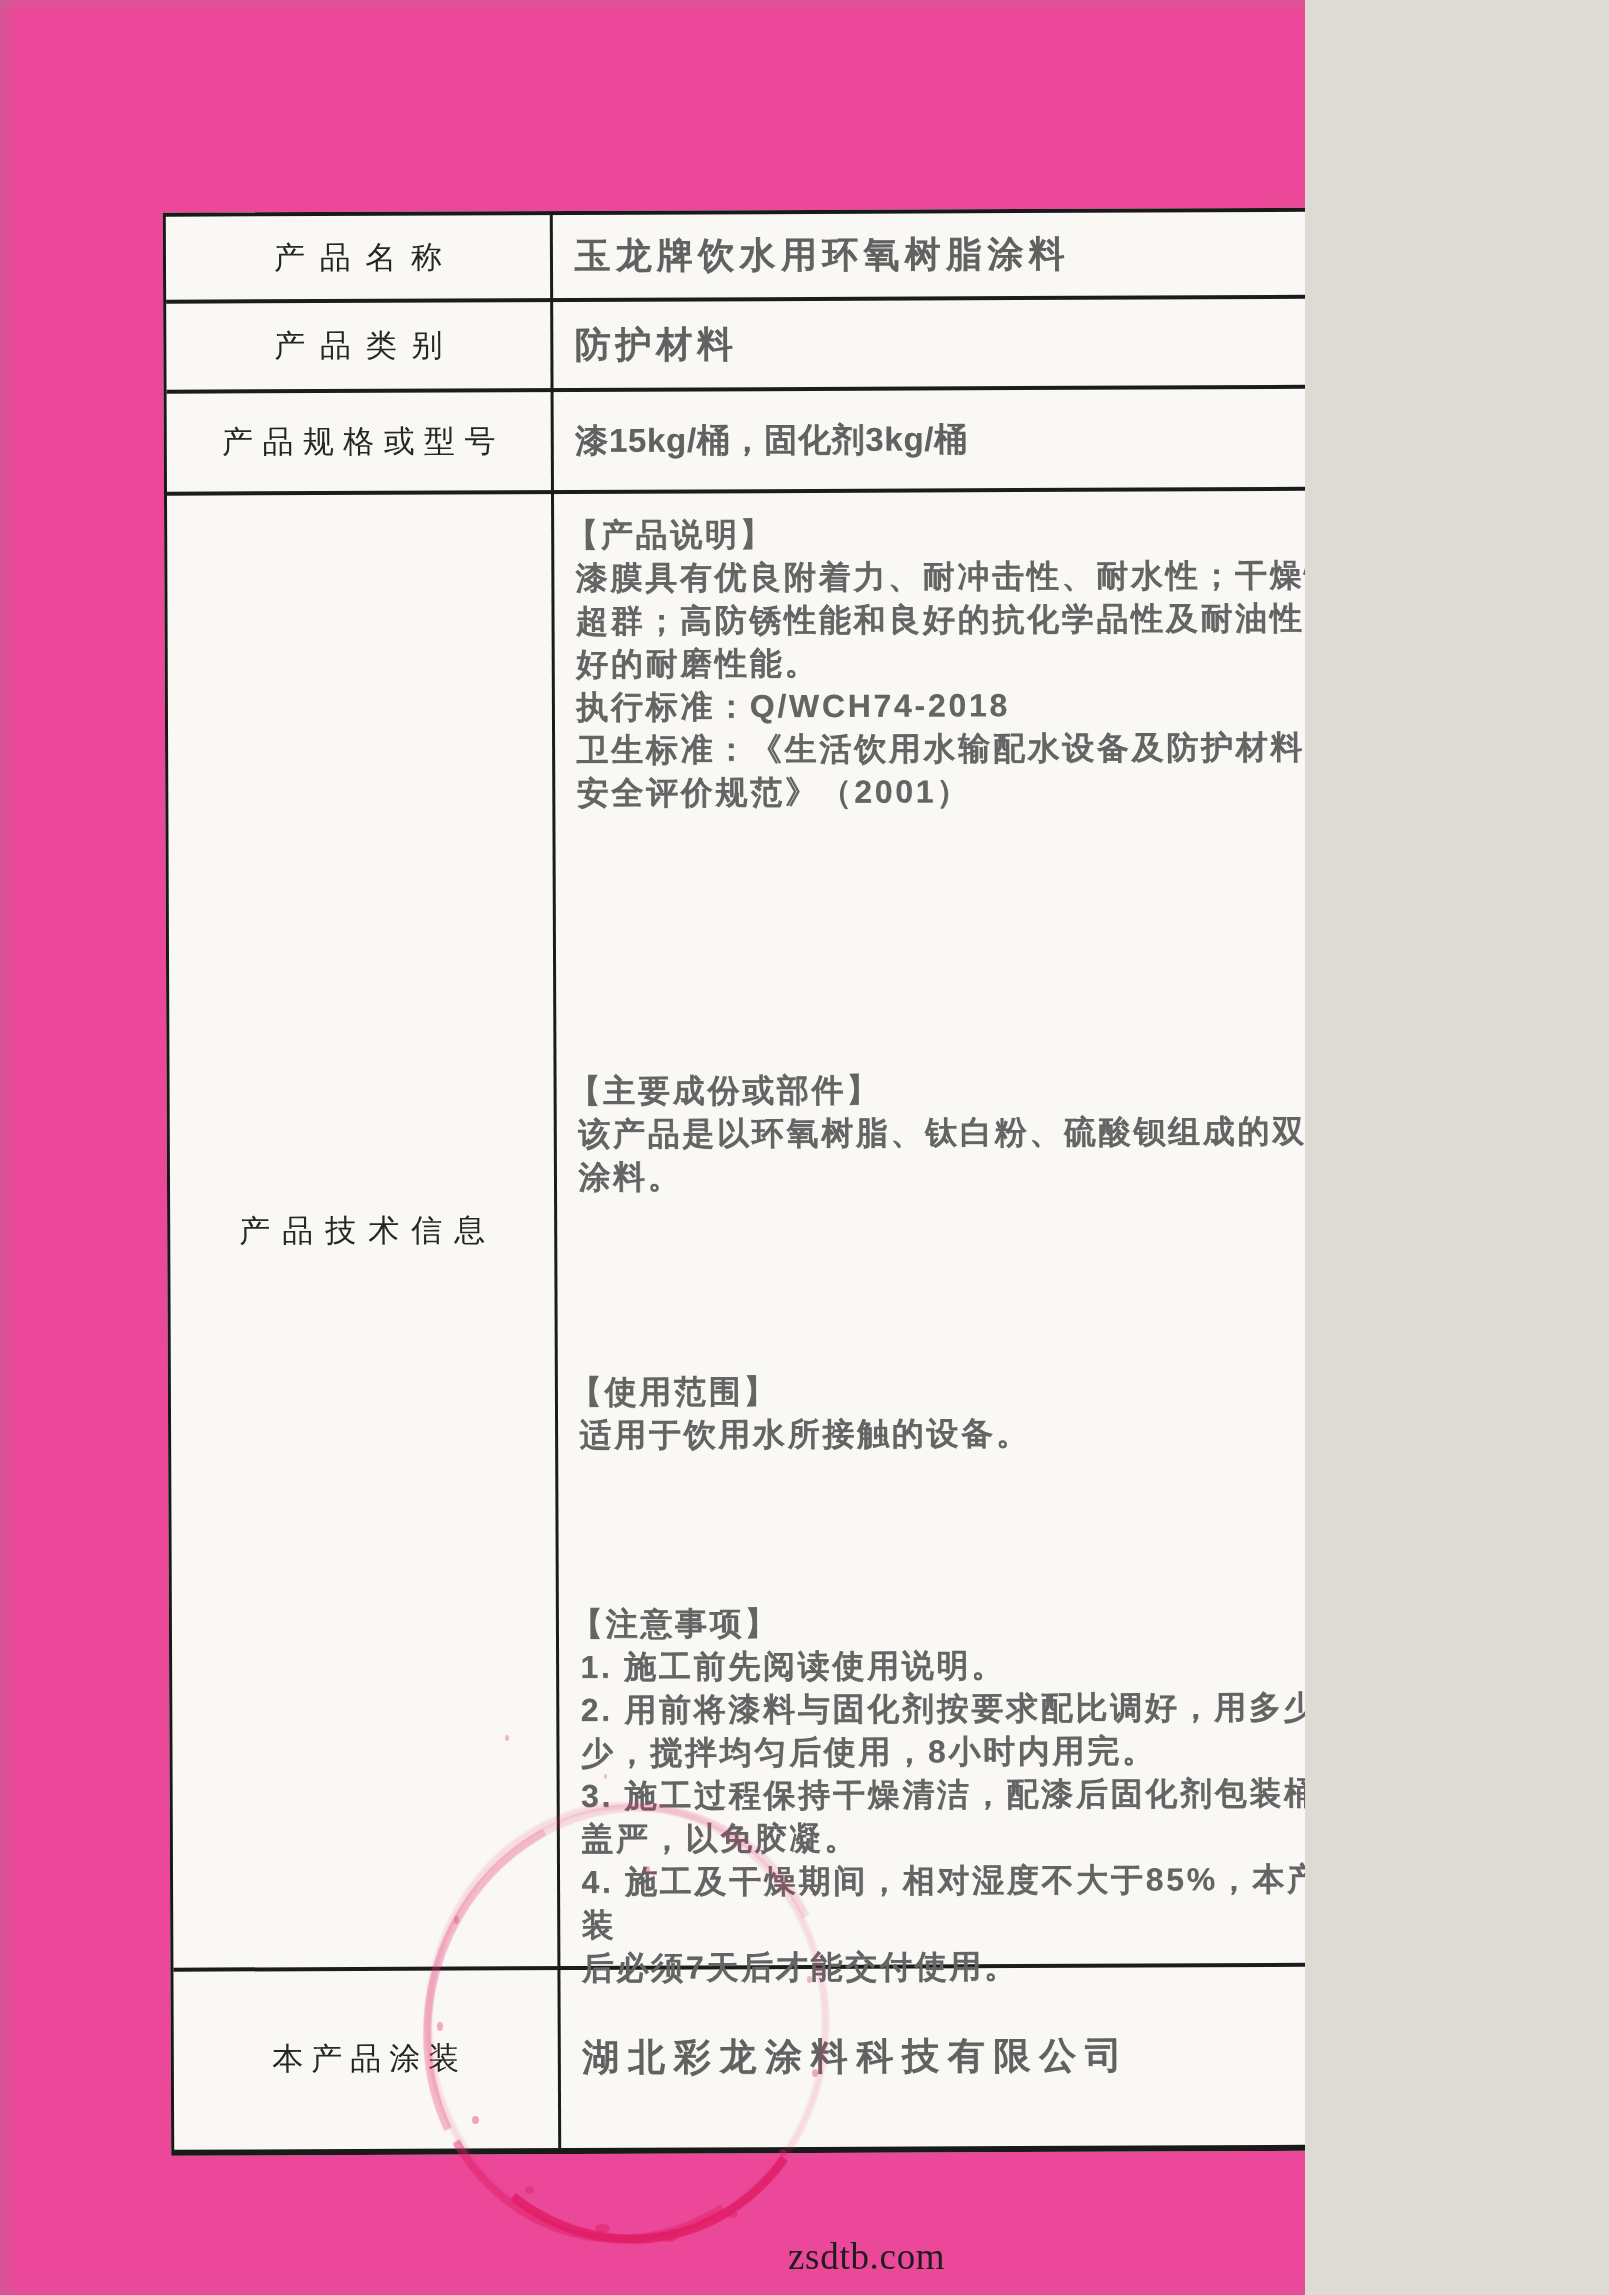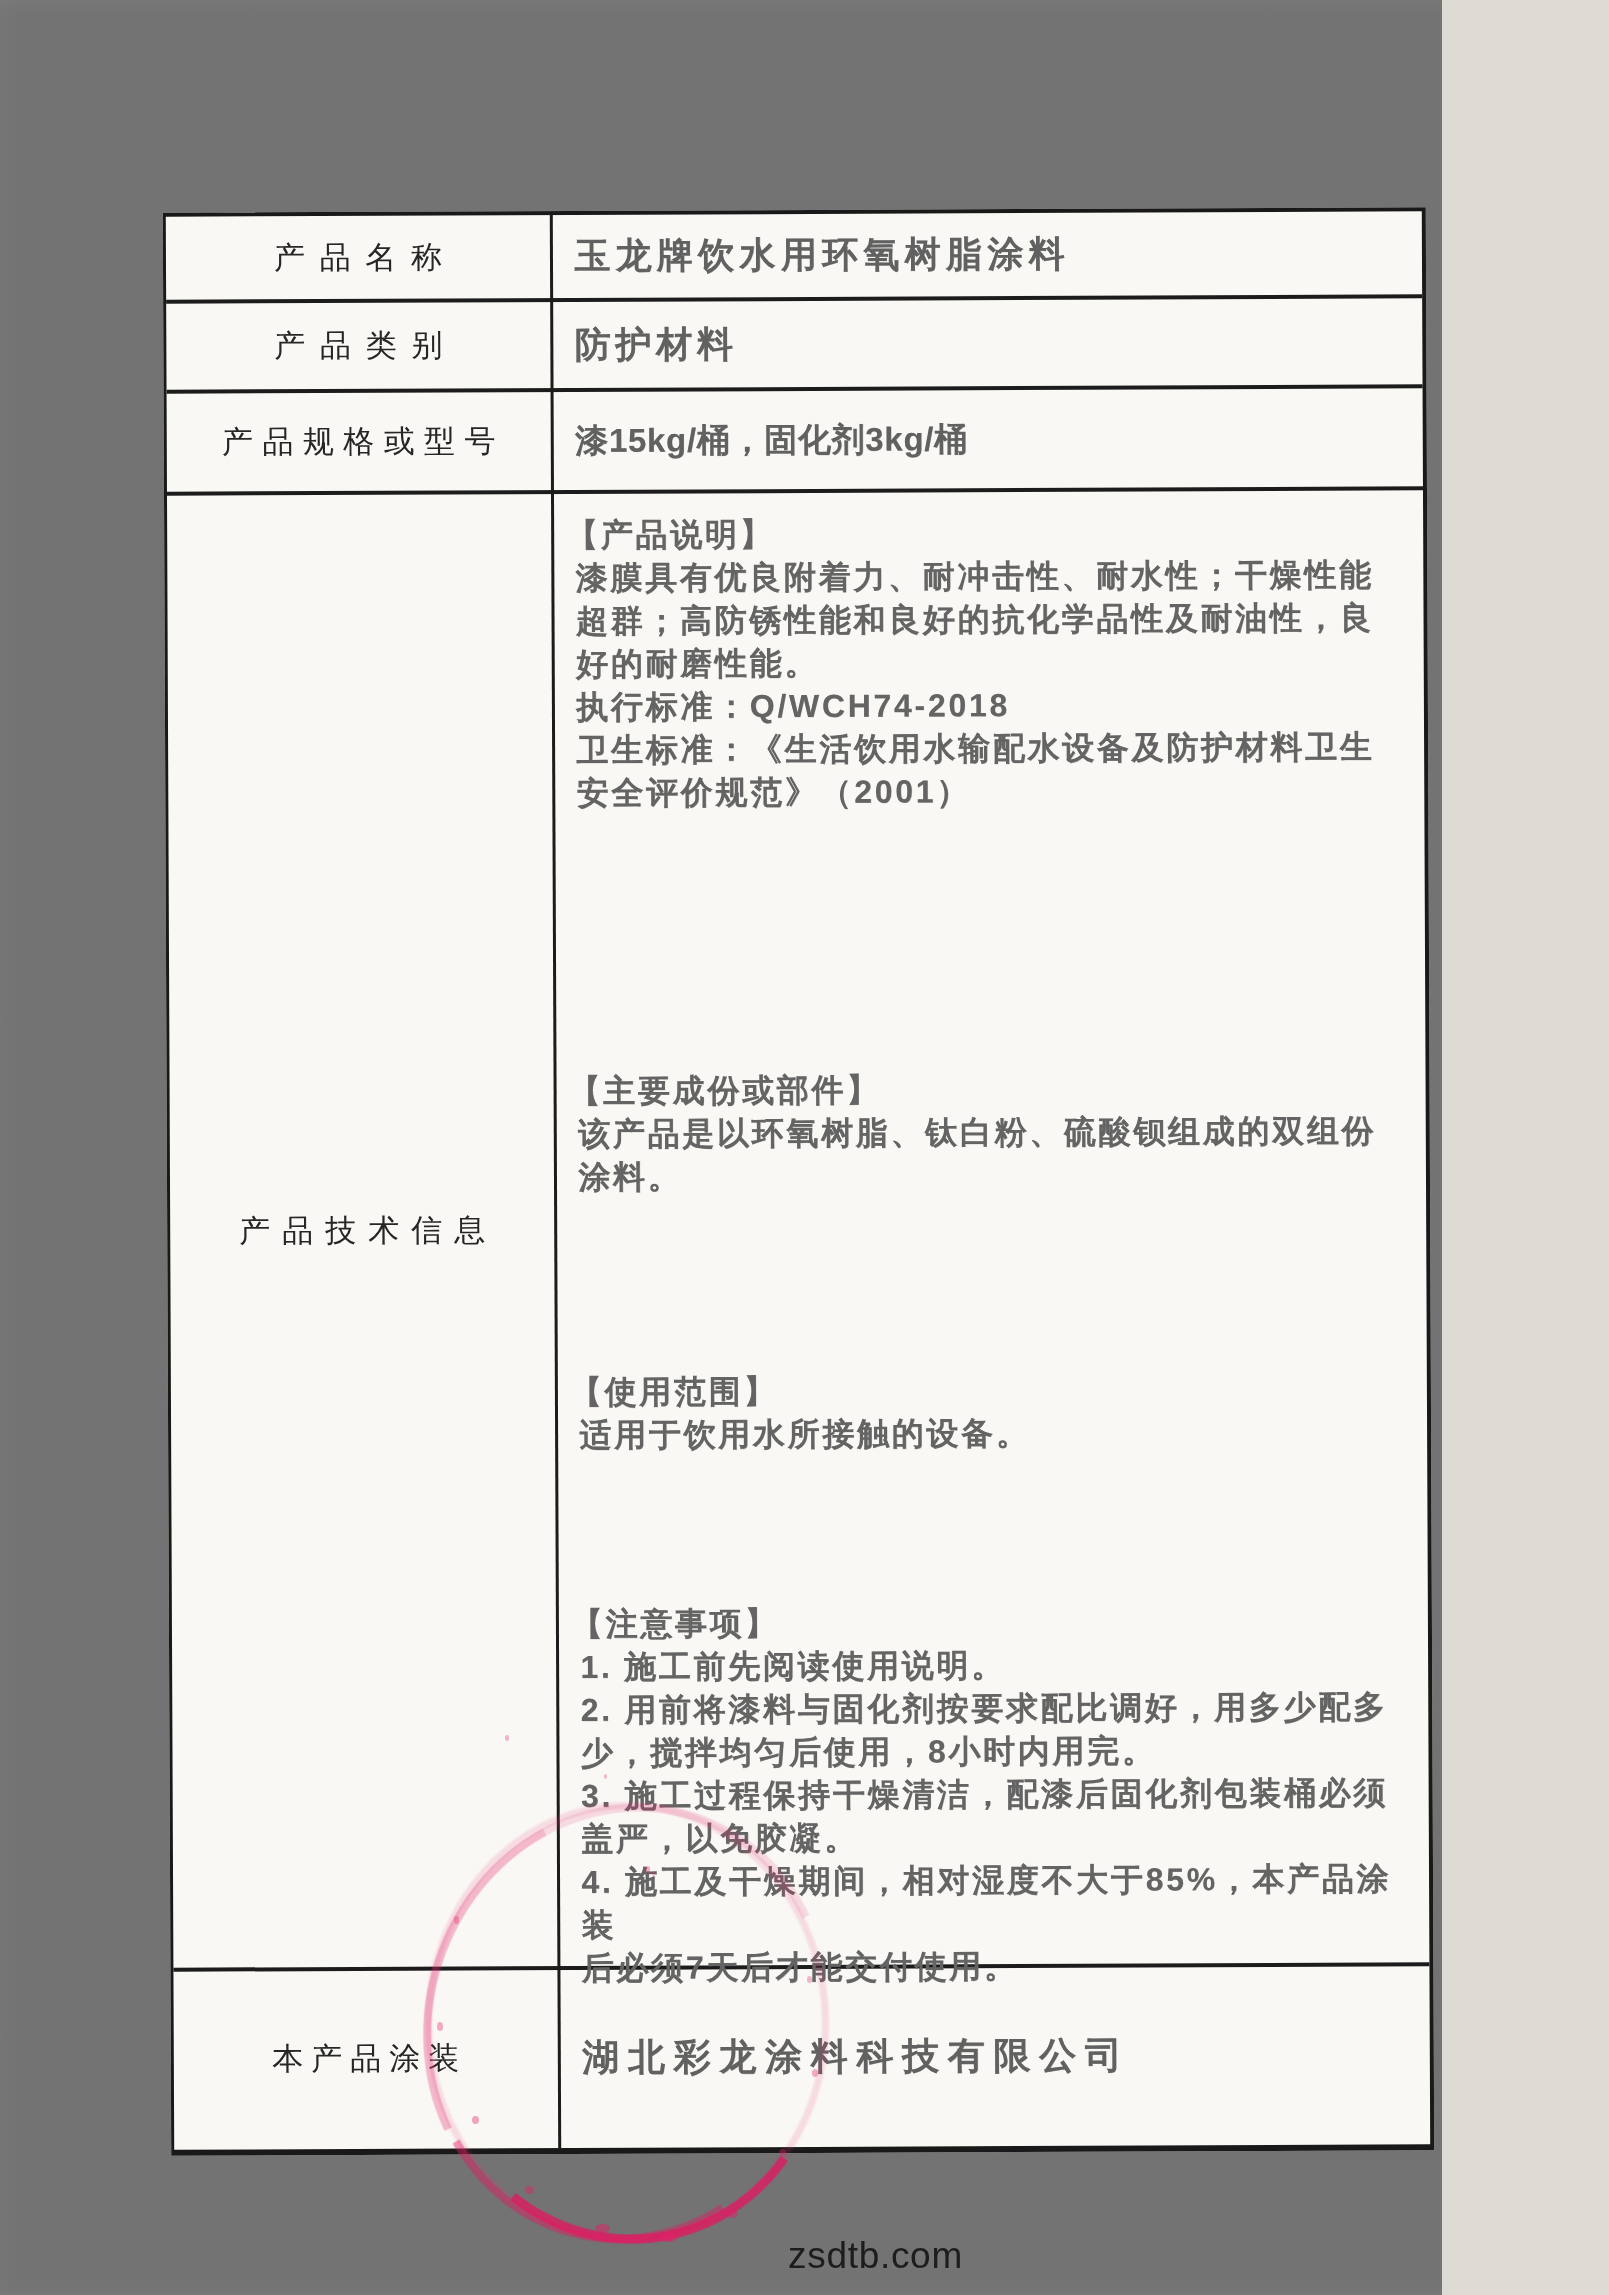--- a/index.html
+++ b/index.html
@@ -1,19 +1,19 @@
 <!DOCTYPE html>
 <html style="font-size:10.7px"><head>
 <meta charset="utf-8">
 <style>
   html,body{margin:0;padding:0;background:#dedad4;}
   .page{
     position:relative;
-    width:1442px;height:2295px;
-    background:#737373;
+    width:1305px;height:2295px;
+    background:#ec4899;
     overflow:hidden;
     font-family:"Liberation Sans",sans-serif;
   }
   
   .edge-left{position:absolute;left:0;top:0;width:17.4px;height:100%;
     background:linear-gradient(to right,rgba(130,128,125,.22),rgba(130,128,125,0));}
   .edge-top{position:absolute;left:0;top:0;width:100%;height:12px;
     background:linear-gradient(to bottom,rgba(140,138,135,.18),rgba(140,138,135,0));}
   .edge-bottom{position:absolute;left:0;bottom:0;width:100%;height:9.4px;
     background:linear-gradient(to top,rgba(150,148,144,.12),rgba(150,148,144,0));}
@@ -105,21 +105,21 @@
     border-bottom-color:rgba(223,26,98,.45);
     transform:rotate(14deg);
     filter:blur(0.7px);
   }
   .speck{position:absolute;border-radius:50%;background:rgba(224,32,104,.65);filter:blur(0.3px);}
 
   
   .watermark{
     position:absolute;left:788px;top:2235px;
     font-size:37px;color:#1d1d1d;letter-spacing:0.7px;
-    font-family:Liberation Sans, sans-serif;
+    font-family:Liberation Serif, serif;
   }
 </style>
 </head>
 <body>
 
 <div class="page">
 
   <div class="edge-left"></div>
   <div class="edge-top"></div>
   <div class="edge-bottom"></div>

